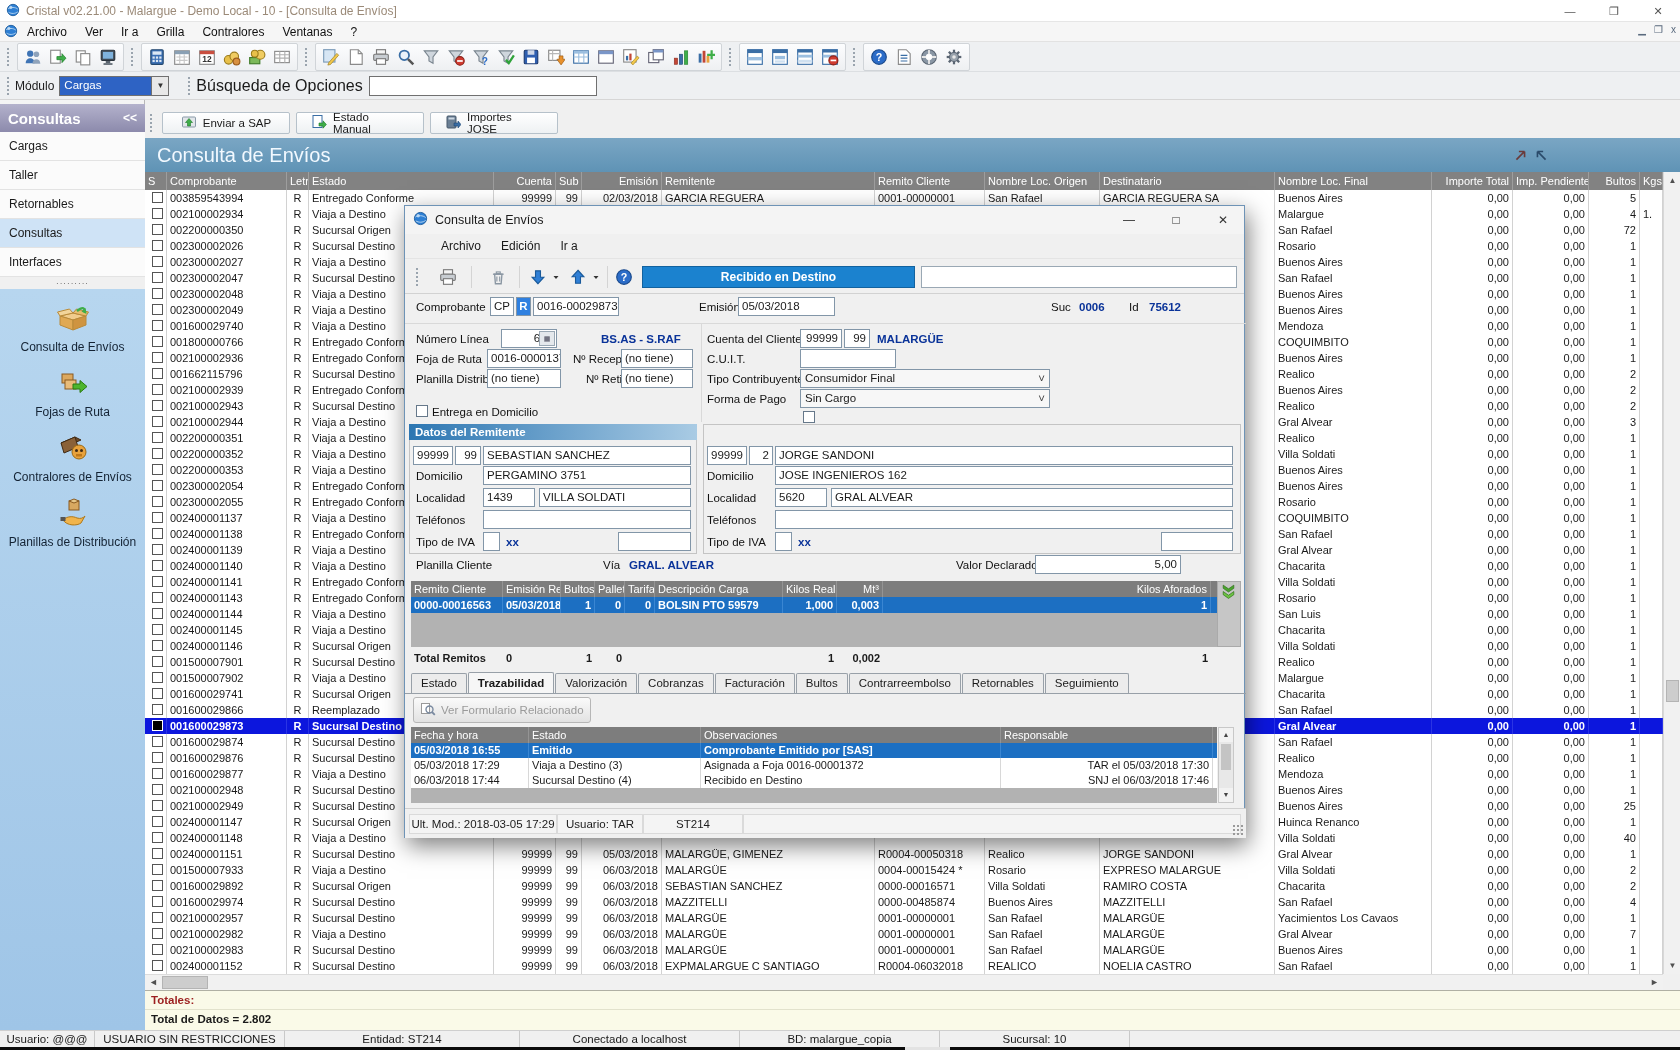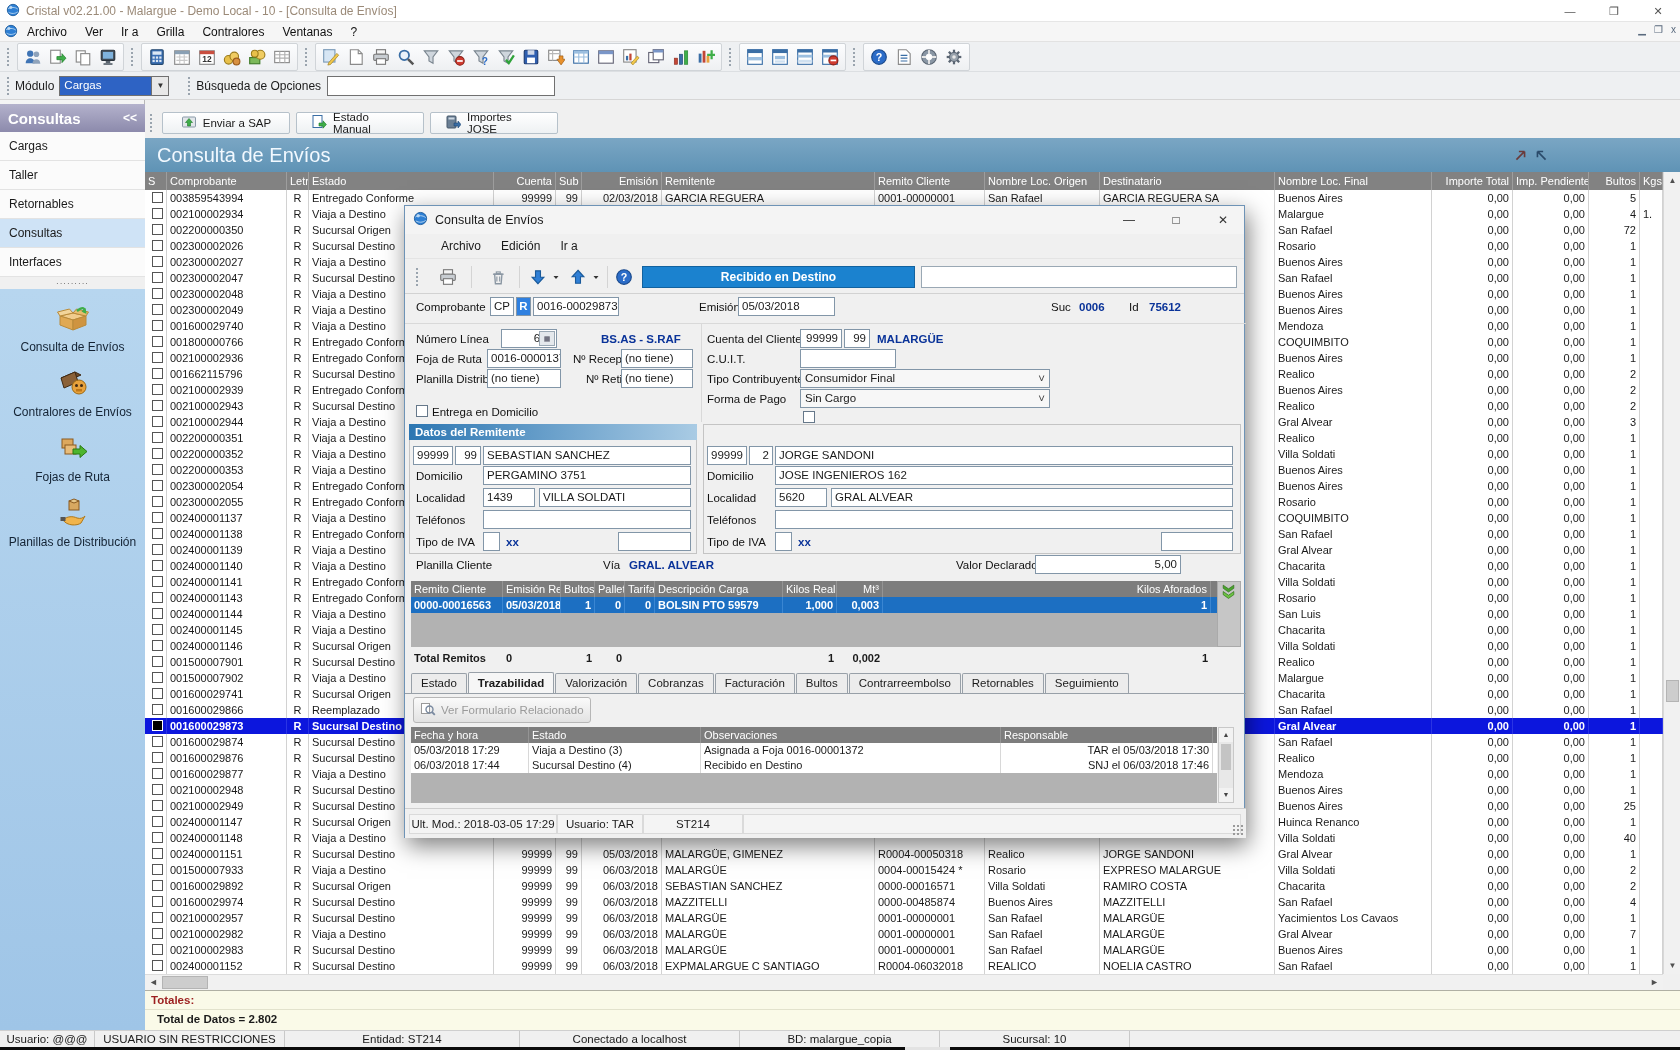--- a/index.html
+++ b/index.html
@@ -19,21 +19,21 @@
   .toolbar { position:absolute; left:0; top:42px; width:1680px; height:30px; background:#eef0f2; border-bottom:1px solid #dcdfe2; display:flex; align-items:center; }
   .tb-group { display:flex; align-items:center; gap:1px; border:1px solid #d0d4d8; background:linear-gradient(#fcfdfe,#eef0f2); border-radius:2px; padding:1px 3px; margin-left:4px; height:28px; }
   .grip { width:5px; height:20px; margin:0 2px 0 6px; background-image:radial-gradient(circle,#9aa4ae 1px,transparent 1.2px); background-size:4px 4px; }
   .tb-btn { width:24px; height:24px; display:flex; align-items:center; justify-content:center; }
 
   .modulebar { position:absolute; left:0; top:72px; width:1680px; height:28px; background:#eef0f2; border-bottom:1px solid #d6d6d6; display:flex; align-items:center; }
   .mod-label { font-size:12px; margin:0 5px 0 2px; }
   .combo { width:110px; height:20px; border:1px solid #707070; background:#fff; display:flex; }
   .combo-sel { flex:1; background:#2e63c4; color:#fff; font-size:11.5px; padding:2px 4px; white-space:nowrap; overflow:hidden; }
   .combo-btn { width:17px; border-left:1px solid #707070; background:#e8e8e8; display:flex; align-items:center; justify-content:center; font-size:8px; color:#333; }
-  .search-label { font-size:12px; margin:0 6px 0 2px; }
+  .search-label { font-size:16px; margin:0 6px 0 2px; }
   .search-input { width:228px; height:20px; border:1px solid #707070; background:#fff; font-size:11.5px; padding:2px 4px; font-family:"Liberation Sans",sans-serif; }
 
   
   .sidebar { position:absolute; left:0; top:100px; width:145px; height:930px; background:#f4f4f4; border-right:1px solid #b8b8b8; }
   .sb-header { position:absolute; left:0; top:4px; width:145px; height:28px; background:linear-gradient(#b4b2cc,#8c8aac); color:#fff; font-size:15px; font-weight:bold; display:flex; align-items:center; padding:0 8px; }
   .sb-header .collapse { margin-left:auto; font-size:12px; font-weight:bold; }
   .sb-items { position:absolute; left:0; top:32px; width:145px; }
   .sb-item { height:29px; background:#fbfbfb; border-bottom:1px solid #e3e3e3; display:flex; align-items:center; padding-left:9px; font-size:12px; }
   .sb-item.active { background:#cfe3f6; }
   .sb-dots { position:absolute; left:0; top:177px; width:145px; height:12px; display:flex; align-items:center; justify-content:center; color:#666; font-size:8px; letter-spacing:1px; background:#f0f0f0; }
@@ -60,21 +60,21 @@
 
   .vscroll { position:absolute; left:1663px; top:172px; width:17px; height:802px; background:#f1f1f1; border-left:1px solid #d8d8d8; }
   .vs-btn { position:absolute; left:0; width:17px; height:17px; background:#f1f1f1; color:#505050; font-size:8px; text-align:center; line-height:17px; }
   .vs-thumb { position:absolute; left:2px; top:508px; width:13px; height:22px; background:#cdcdcd; border:1px solid #b4b4b4; }
   .hscroll { position:absolute; left:145px; top:974px; width:1518px; height:16px; background:#f1f1f1; border-top:1px solid #dcdcdc; }
   .hs-btn { position:absolute; top:0; width:17px; height:16px; color:#505050; font-size:9px; text-align:center; line-height:15px; }
   .hs-thumb { position:absolute; left:17px; top:1px; width:46px; height:13px; background:#cdcdcd; border:1px solid #b4b4b4; }
 
   .totals { position:absolute; left:145px; top:990px; width:1535px; height:40px; background:#fafae8; border-top:1px solid #b0b0a4; }
   .totals .t1 { height:19px; line-height:19px; padding-left:6px; color:#9c1f1f; font-weight:bold; font-size:11.5px; border-bottom:1px solid #e2e2cc; }
-  .totals .t2 { height:19px; line-height:19px; padding-left:12px; color:#1a1a1a; font-weight:bold; font-size:11.5px; }
+  .totals .t2 { height:19px; line-height:19px; padding-left:6px; color:#1a1a1a; font-weight:bold; font-size:11.5px; }
 
   .statusbar { position:absolute; left:0; top:1030px; width:1680px; height:17px; background:#f0f0f0; border-top:1px solid #cfcfcf; display:flex; }
   .st-panel { height:16px; border-right:1px solid #c9c9c9; font-size:11.5px; line-height:16px; text-align:center; white-space:nowrap; overflow:hidden; flex:none; }
   .taskbar { position:absolute; left:0; top:1047px; width:1680px; height:3px; background:#0c0c0c; }
   .taskbar .seg { position:absolute; left:905px; top:0; width:45px; height:3px; background:#e3e3e3; }
 
   
   .dialog { position:absolute; left:404px; top:205px; width:841px; height:633px; background:#f0f0f0; border:1px solid #6e93b6; box-shadow:3px 8px 22px rgba(0,0,0,.5); z-index:50; }
   .dlg-title { position:absolute; left:0; top:0; width:100%; height:28px; background:#f4f4f4; display:flex; align-items:center; padding:0 8px; font-size:12.5px; }
   .dlg-title .d-text { margin-left:7px; }
@@ -458,36 +458,36 @@
               <path d="M29 13v9l-13 5V17z" fill="#cf9440" stroke="#b98a3a"></path>
               <path d="M3 13l-2.5-4 12-3 3.5 4z" fill="#f2d49a" stroke="#b98a3a"></path>
               <path d="M29 13l2.5-4-12-3-3.5 4z" fill="#e8bc6e" stroke="#b98a3a"></path>
               <path d="M20 8c6-5 8-3 8 2" fill="none" stroke="#3fae49" stroke-width="2.4"></path>
               <path d="M28.5 5l1 6-5-2.5z" fill="#3fae49"></path>
             </svg></span>
           <div class="tlabel">Consulta de Envíos</div>
         </div>
         <div class="sb-tool">
           <span><svg width="32" height="32" viewBox="0 0 32 32">
+              <rect x="5" y="6" width="11" height="9" fill="#dca85e" stroke="#8a5a20"></rect>
+              <rect x="8" y="12" width="11" height="9" fill="#e8bc7a" stroke="#8a5a20"></rect>
+              <path d="M16 16h7v-3.5l7 6-7 6V21h-7z" fill="#4db52e" stroke="#2a7a10"></path>
+            </svg></span>
+          <div class="tlabel">Fojas de Ruta</div>
+        </div>
+        <div class="sb-tool">
+          <span><svg width="32" height="32" viewBox="0 0 32 32">
               <path d="M4 10l14-6 6 3-14 6z" fill="#6b4a2a" stroke="#402a14"></path>
               <path d="M4 10l3 10 14-6-3-10z" fill="#8a6138" stroke="#402a14"></path>
               <circle cx="22" cy="19" r="7" fill="#e8a23c" stroke="#9c6a14"></circle>
               <circle cx="19.5" cy="17.5" r="1.5" fill="#402a14"></circle>
               <circle cx="24.5" cy="17.5" r="1.5" fill="#402a14"></circle>
               <rect x="19" y="21" width="6" height="2.5" fill="#c07818"></rect>
             </svg></span>
           <div class="tlabel">Contralores de Envíos</div>
-        </div>
-        <div class="sb-tool">
-          <span><svg width="32" height="32" viewBox="0 0 32 32">
-              <rect x="5" y="6" width="11" height="9" fill="#dca85e" stroke="#8a5a20"></rect>
-              <rect x="8" y="12" width="11" height="9" fill="#e8bc7a" stroke="#8a5a20"></rect>
-              <path d="M16 16h7v-3.5l7 6-7 6V21h-7z" fill="#4db52e" stroke="#2a7a10"></path>
-            </svg></span>
-          <div class="tlabel">Fojas de Ruta</div>
         </div>
         <div class="sb-tool">
           <span><svg width="32" height="32" viewBox="0 0 32 32">
               <rect x="12" y="3" width="10" height="9" fill="#d8a860" stroke="#8a5a20"></rect>
               <path d="M12 3l5-2 5 2-5 2z" fill="#e8c88a" stroke="#8a5a20"></path>
               <path d="M6 22c4-4 10-4 14-2 4 1 6 0 8-2l-4 7c-4 3-14 3-18-3z" fill="#f0b44c" stroke="#b07818"></path>
               <rect x="3.5" y="19" width="5" height="4" fill="#555"></rect>
             </svg></span>
           <div class="tlabel">Planillas de Distribución</div>
         </div>
@@ -1678,20 +1678,26 @@
       <span>Ver Formulario Relacionado</span>
     </div>
 
     <div class="sgrid" style="left:6px;top:521px;width:806px;height:76px;" id="traz-grid">
         <div class="sg-head">
           <span class="sg-hcell" style="width: 118px;">Fecha y hora</span>
           <span class="sg-hcell" style="width: 172px;">Estado</span>
           <span class="sg-hcell" style="width: 300px;">Observaciones</span>
           <span class="sg-hcell" style="width: 212px;">Responsable</span>
         </div>
+        <div class="sg-row sel" style="height: 15px;">
+          <span class="sg-cell" style="width: 118px; height: 15px; line-height: 15px;">05/03/2018 16:55</span>
+          <span class="sg-cell" style="width: 172px; height: 15px; line-height: 15px;">Emitido</span>
+          <span class="sg-cell" style="width: 300px; height: 15px; line-height: 15px;">Comprobante Emitido por [SAS]</span>
+          <span class="sg-cell al-r" style="width: 212px; height: 15px; line-height: 15px;"></span>
+        </div>
         <div class="sg-row" style="height: 15px;">
           <span class="sg-cell" style="width: 118px; height: 15px; line-height: 15px;">05/03/2018 17:29</span>
           <span class="sg-cell" style="width: 172px; height: 15px; line-height: 15px;">Viaja a Destino (3)</span>
           <span class="sg-cell" style="width: 300px; height: 15px; line-height: 15px;">Asignada a Foja 0016-00001372</span>
           <span class="sg-cell al-r" style="width: 212px; height: 15px; line-height: 15px;">TAR el 05/03/2018 17:30</span>
         </div>
         <div class="sg-row" style="height: 15px;">
           <span class="sg-cell" style="width: 118px; height: 15px; line-height: 15px;">06/03/2018 17:44</span>
           <span class="sg-cell" style="width: 172px; height: 15px; line-height: 15px;">Sucursal Destino (4)</span>
           <span class="sg-cell" style="width: 300px; height: 15px; line-height: 15px;">Recibido en Destino</span>

